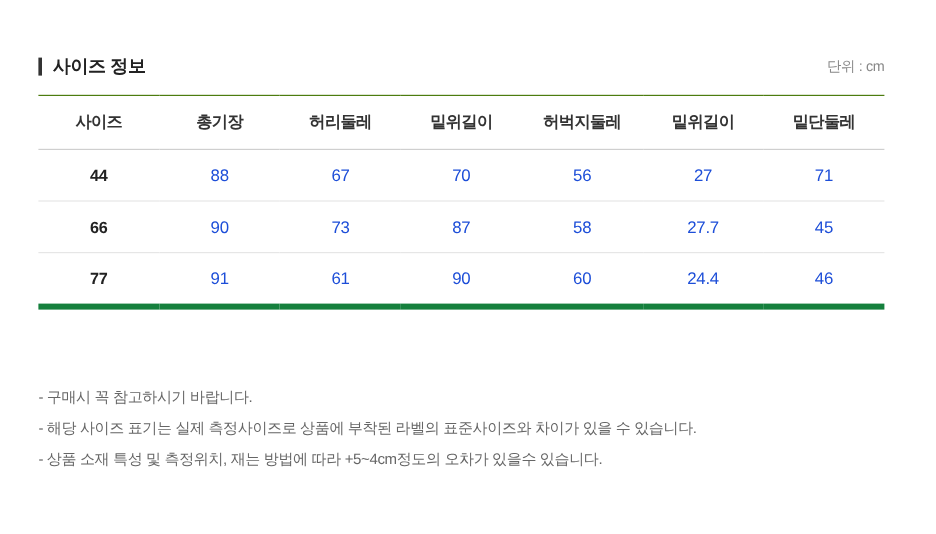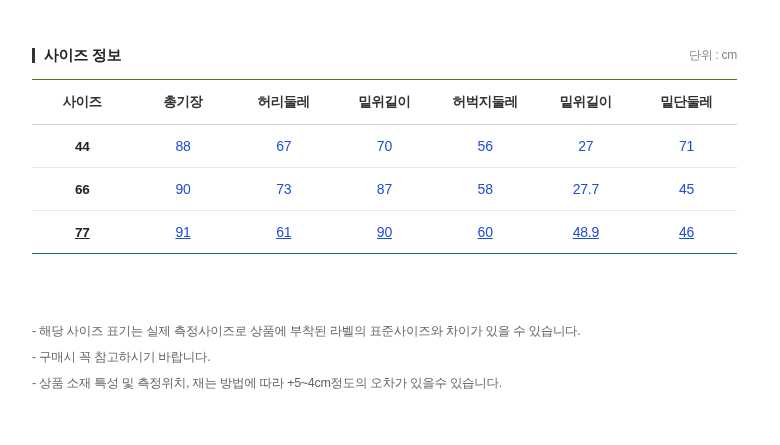--- a/index.html
+++ b/index.html
@@ -77,22 +77,21 @@
     padding: 13px 0 13px;
     border-bottom: 1px solid #e6e6e6;
     letter-spacing: -0.2px;
   }
   table.size-table tbody tr td:first-child {
     font-weight: bold;
     color: #222222;
     font-size: 13.5px;
   }
   table.size-table tbody tr:last-child td {
-    border-bottom: 1px solid #15803d;
-    text-decoration: underline;
+    border-bottom: 5px solid #15803d;
   }
 
   
   .notes {
     position: absolute;
     left: 32px;
     right: 32px;
     top: 318px;
   }
   .note-line {
@@ -146,25 +145,25 @@
         <td>58</td>
         <td>27.7</td>
         <td>45</td>
       </tr>
       <tr>
         <td>77</td>
         <td>91</td>
         <td>61</td>
         <td>90</td>
         <td>60</td>
-        <td>48.9</td>
+        <td>24.4</td>
         <td>46</td>
       </tr>
     </tbody>
   </table>
 
   <div class="notes">
+    <div class="note-line">- 구매시 꼭 참고하시기 바랍니다.</div>
     <div class="note-line">- 해당 사이즈 표기는 실제 측정사이즈로 상품에 부착된 라벨의 표준사이즈와 차이가 있을 수 있습니다.</div>
-    <div class="note-line">- 구매시 꼭 참고하시기 바랍니다.</div>
     <div class="note-line">- 상품 소재 특성 및 측정위치, 재는 방법에 따라 +5~4cm정도의 오차가 있을수 있습니다.</div>
   </div>
 
 </div>
 
 </body></html>

